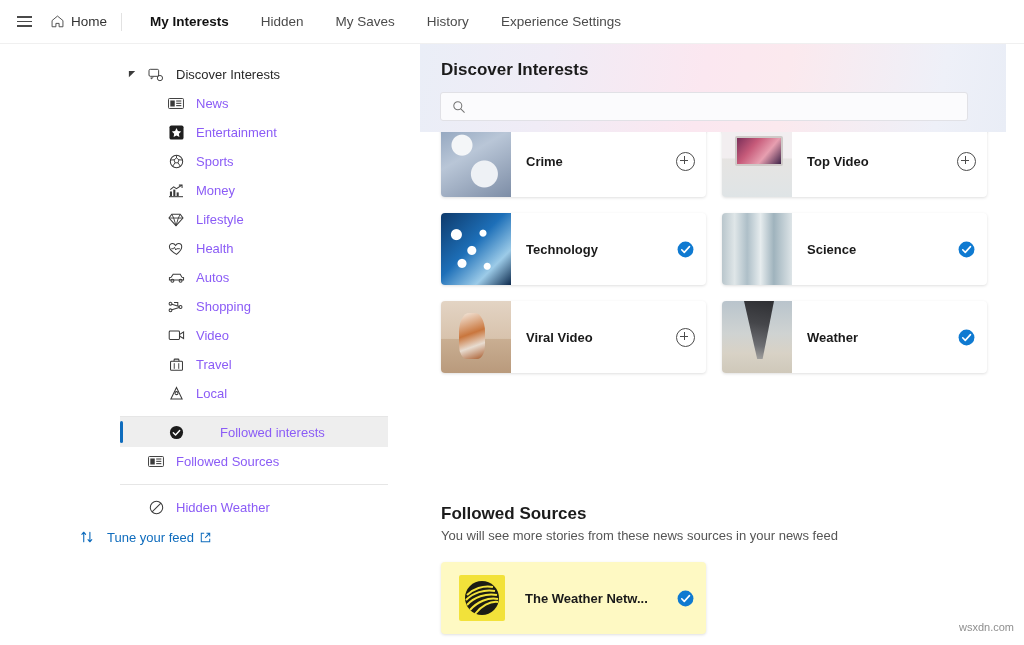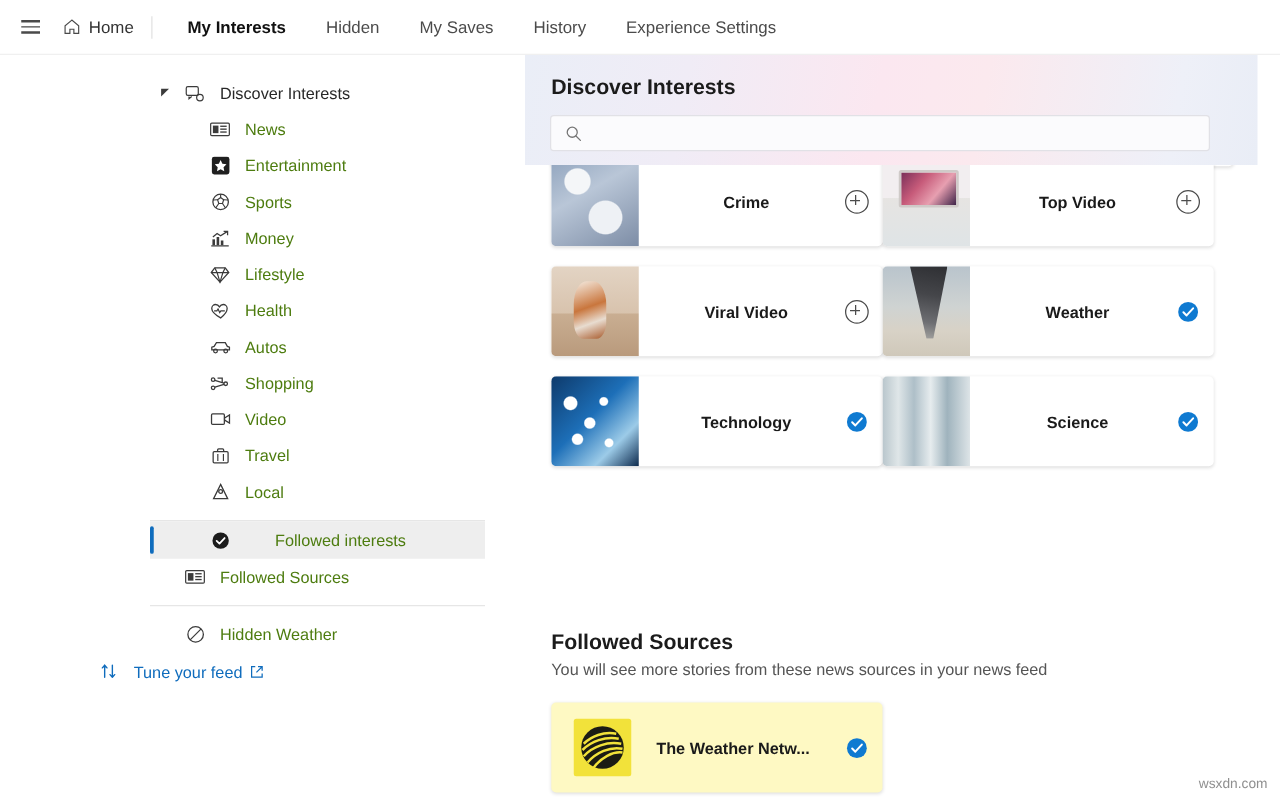--- a/index.html
+++ b/index.html
@@ -105,21 +105,21 @@
     margin-right: 10px;
     flex: none;
     display: flex;
     align-items: center;
     justify-content: center;
     color: #3b3b3b;
   }
   .side-ico svg { display: block; }
   .side-label {
     font-size: 13px;
-    color: #4d7c0f;
+    color: #8b5cf6;
     white-space: nowrap;
   }
   .side-row.child { padding-left: 166px; }
   .side-row.root { padding-left: 128px; }
   .root-label { font-size: 13px; color: #282828; }
 
   .side-row.selected {
     background: #eeeeee;
     width: 268px;
     margin-left: 120px;
@@ -163,23 +163,22 @@
     overflow: hidden;
   }
   .grid {
     position: absolute;
     left: 21px;
     top: 81px;
     width: 566px;
   }
   .card-row {
     display: flex;
-    gap: 0;
+    gap: 16px;
     margin-bottom: 16px;
-    text-align: center;
   }
   .card {
     width: 265px;
     height: 72px;
     background: #ffffff;
     border-radius: 4px;
     box-shadow: 0 1px 3px rgba(0,0,0,0.13);
     display: flex;
     align-items: center;
     overflow: hidden;
@@ -642,42 +641,20 @@
         <div class="card-thumb t-topvideo"></div>
         <div class="card-title">Top Video</div>
         <div class="card-action">
           <span class="plus-ico"></span>
         </div>
       </div>
     </div>
 
     <div class="card-row">
       <div class="card">
-        <div class="card-thumb t-viral"></div>
-        <div class="card-title">Viral Video</div>
-        <div class="card-action">
-          <span class="plus-ico"></span>
-        </div>
-      </div>
-      <div class="card">
-        <div class="card-thumb t-weather"></div>
-        <div class="card-title">Weather</div>
-        <div class="card-action">
-          <span class="check-ico">
-            <svg width="17" height="17" viewBox="0 0 18 18">
-                <circle cx="9" cy="9" r="8.4" fill="#0f7ad1"></circle>
-                <path d="M5 9.3 7.7 12 13.2 6" fill="none" stroke="#fff" stroke-width="1.7" stroke-linecap="round" stroke-linejoin="round"></path>
-              </svg>
-          </span>
-        </div>
-      </div>
-    </div>
-
-    <div class="card-row">
-      <div class="card">
         <div class="card-thumb t-tech"></div>
         <div class="card-title">Technology</div>
         <div class="card-action">
           <span class="check-ico">
             <svg width="17" height="17" viewBox="0 0 18 18">
                 <circle cx="9" cy="9" r="8.4" fill="#0f7ad1"></circle>
                 <path d="M5 9.3 7.7 12 13.2 6" fill="none" stroke="#fff" stroke-width="1.7" stroke-linecap="round" stroke-linejoin="round"></path>
               </svg>
           </span>
         </div>
@@ -689,20 +666,42 @@
           <span class="check-ico">
             <svg width="17" height="17" viewBox="0 0 18 18">
                 <circle cx="9" cy="9" r="8.4" fill="#0f7ad1"></circle>
                 <path d="M5 9.3 7.7 12 13.2 6" fill="none" stroke="#fff" stroke-width="1.7" stroke-linecap="round" stroke-linejoin="round"></path>
               </svg>
           </span>
         </div>
       </div>
     </div>
 
+    <div class="card-row">
+      <div class="card">
+        <div class="card-thumb t-viral"></div>
+        <div class="card-title">Viral Video</div>
+        <div class="card-action">
+          <span class="plus-ico"></span>
+        </div>
+      </div>
+      <div class="card">
+        <div class="card-thumb t-weather"></div>
+        <div class="card-title">Weather</div>
+        <div class="card-action">
+          <span class="check-ico">
+            <svg width="17" height="17" viewBox="0 0 18 18">
+                <circle cx="9" cy="9" r="8.4" fill="#0f7ad1"></circle>
+                <path d="M5 9.3 7.7 12 13.2 6" fill="none" stroke="#fff" stroke-width="1.7" stroke-linecap="round" stroke-linejoin="round"></path>
+              </svg>
+          </span>
+        </div>
+      </div>
+    </div>
+
   </div>
 
   <div class="fs-section">
     <div class="fs-title">Followed Sources</div>
     <div class="fs-sub">You will see more stories from these news sources in your news feed</div>
     <div class="fs-card">
       <div class="fs-logo">
         <svg width="46" height="46" viewBox="0 0 46 46">
           <circle cx="23" cy="23" r="17" fill="#1c1c14"></circle>
           <g stroke="#f2e23a" stroke-width="2" fill="none">

